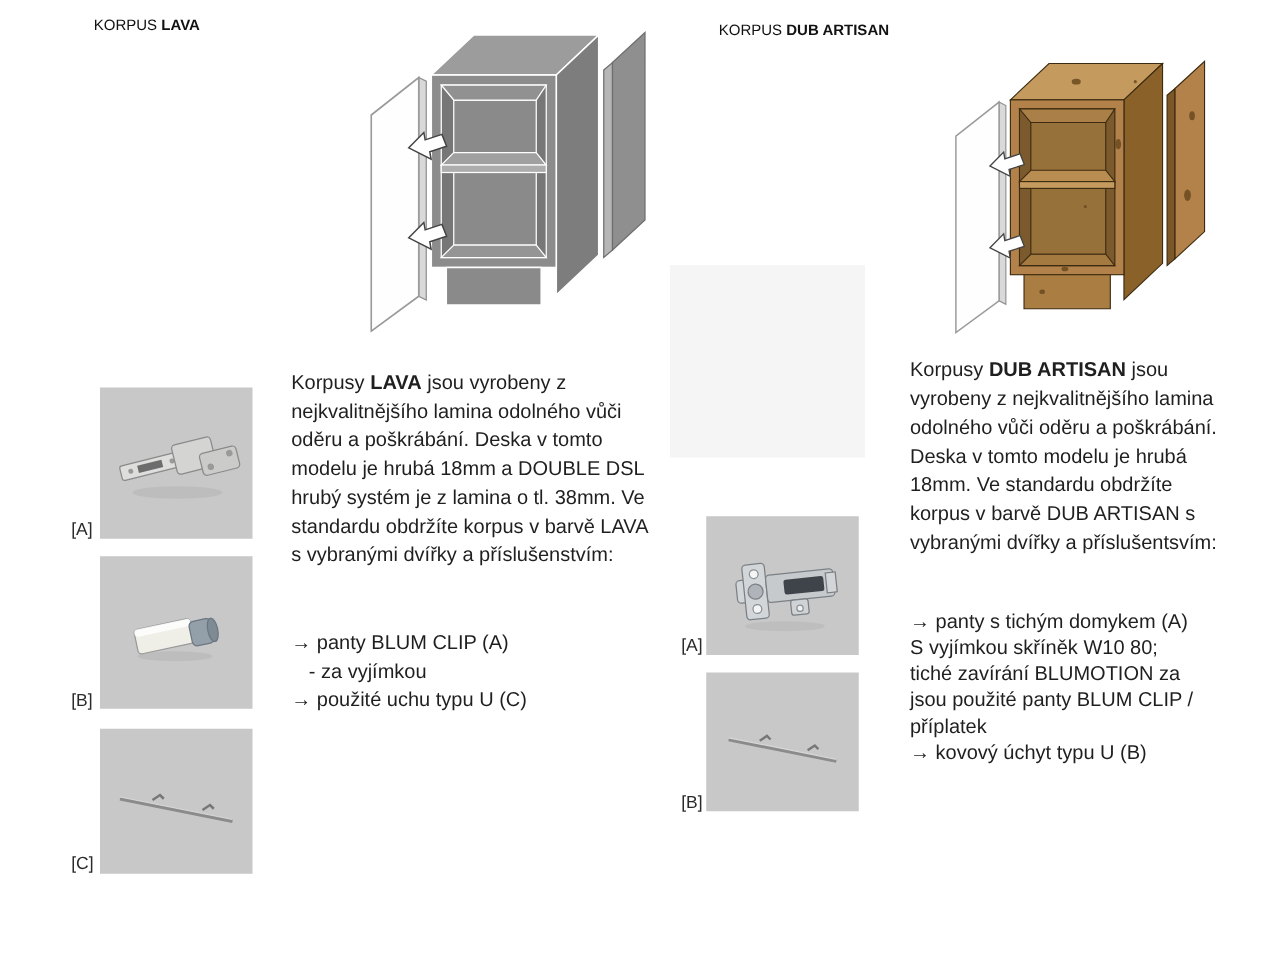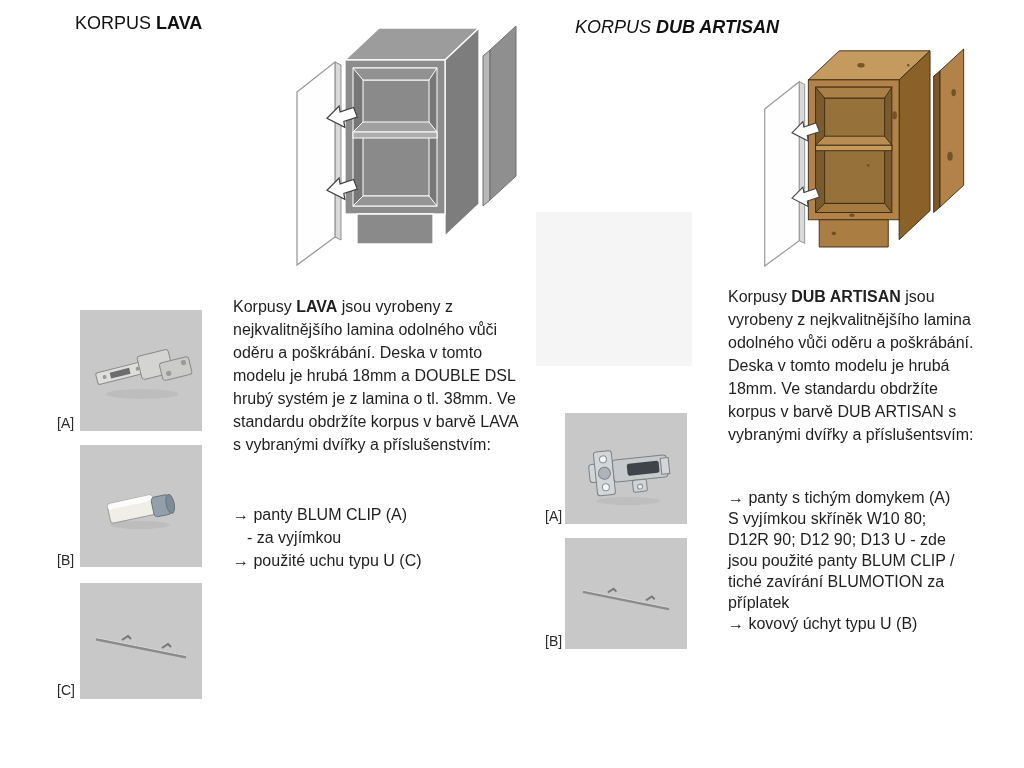--- a/index.html
+++ b/index.html
@@ -2,21 +2,21 @@
 <html><head>
 <meta charset="utf-8">
 <style>
   html,body{margin:0;padding:0;}
   body{
     width:1024px;height:768px;position:relative;overflow:hidden;
     background:#ffffff;color:#1f1f1f;
     font-family:"Liberation Sans","DejaVu Sans",sans-serif;
   }
   .abs{position:absolute;}
-  .section-title{font-size:18px;color:#111;white-space:nowrap;}
+  .section-title{font-size:12px;color:#111;white-space:nowrap;}
   .section-title .bold{font-weight:700;}
   .bodytext{font-size:16px;line-height:23px;}
   .bodytext .bold{font-weight:700;}
   .list{font-size:16px;line-height:23px;}
   .list.tight{line-height:21px;}
   .list .indent{padding-left:14px;}
   .imgbox{background:#c8c8c8;display:flex;align-items:center;justify-content:center;}
   .boxlabel{font-size:14px;color:#2a2a2a;white-space:nowrap;}
   .placeholder{background:#f5f5f5;}
   svg{display:block;}
@@ -96,21 +96,21 @@
 <div class="abs bodytext" style="left:233px;top:295px;width:292px;">
   <span>Korpusy </span><span class="bold">LAVA</span><span> jsou vyrobeny z nejkvalitnějšího lamina odolného vůči oděru a poškrábání. Deska v tomto modelu je hrubá 18mm a DOUBLE DSL hrubý systém je z lamina o tl. 38mm. Ve standardu obdržíte korpus v barvě LAVA s vybranými dvířky a příslušenstvím:</span>
 </div>
 
 <div class="abs list" style="left:233px;top:503px;width:292px;">
   <div>→ panty BLUM CLIP (A)</div>
   <div class="indent">- za vyjímkou</div>
   <div>→ použité uchu typu U (C)</div>
 </div>
 
-<div class="abs section-title" style="left:575px;top:17px;font-style:italic;">
+<div class="abs section-title" style="left:575px;top:17px;">
   <span>KORPUS </span><span class="bold">DUB ARTISAN</span>
 </div>
 
 <svg class="abs" style="left:752px;top:24px;" width="218" height="248" viewBox="0 0 240 262">
 
   <polygon points="200,52 207,46 207,196 200,202" fill="#7c5727" stroke="#3c2b10" stroke-width="1"></polygon>
   <polygon points="207,46 233,22 233,172 207,196" fill="#b2824a" stroke="#3c2b10" stroke-width="1"></polygon>
 
   <polygon points="62,56 162,56 196,24 96,24" fill="#c49a5f" stroke="#3c2b10" stroke-width="1"></polygon>
   <polygon points="162,56 196,24 196,200 162,232" fill="#8a6129" stroke="#3c2b10" stroke-width="1"></polygon>
@@ -174,18 +174,17 @@
 </div>
 <div class="abs boxlabel" style="left:545px;top:633px;">[B]</div>
 
 <div class="abs bodytext" style="left:728px;top:285px;width:250px;">
   <span>Korpusy </span><span class="bold">DUB ARTISAN</span><span> jsou vyrobeny z nejkvalitnějšího lamina odolného vůči oděru a poškrábání. Deska v tomto modelu je hrubá 18mm. Ve standardu obdržíte korpus v barvě DUB ARTISAN s vybranými dvířky a příslušentsvím:</span>
 </div>
 
 <div class="abs list tight" style="left:728px;top:487px;width:260px;">
   <div>→ panty s tichým domykem (A)</div>
   <div>S vyjímkou skříněk W10 80;</div>
-  <div>D12R 90; D12 90; D13 U - zde</div>
+  <div>tiché zavírání BLUMOTION za</div>
   <div>jsou použité panty BLUM CLIP /</div>
-  <div>tiché zavírání BLUMOTION za</div>
   <div>příplatek</div>
   <div>→ kovový úchyt typu U (B)</div>
 </div>
 
 </body></html>

